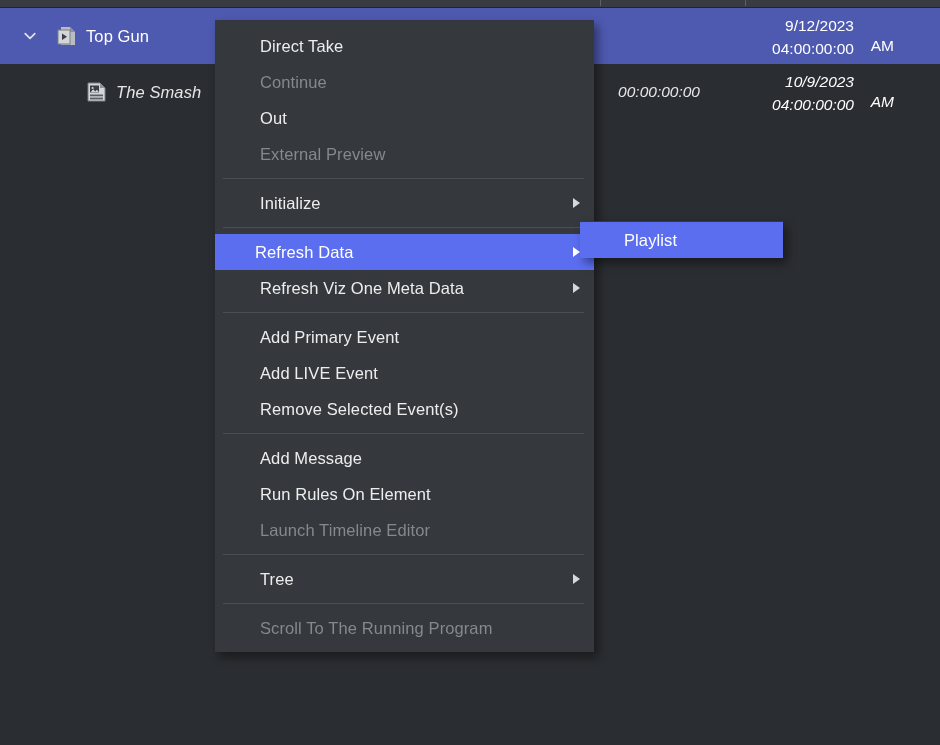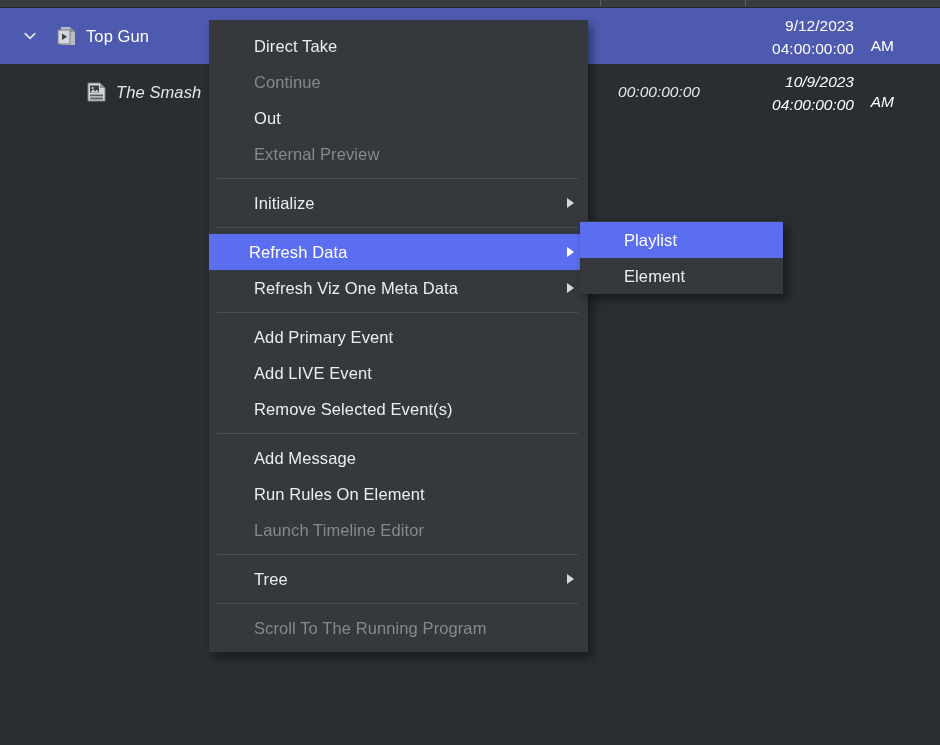--- a/index.html
+++ b/index.html
@@ -123,21 +123,21 @@
   
   .ctx-menu {
     position: absolute;
     background: #35383d;
     box-shadow: 4px 5px 9px rgba(0,0,0,.42);
     z-index: 40;
     padding: 8px 0 6px 0;
     box-sizing: border-box;
   }
   #main-menu {
-    left: 209px;
+    left: 215px;
     top: 20px;
     width: 379px;
   }
   #sub-menu {
     left: 580px;
     top: 221px;
     width: 203px;
     padding: 0;
   }
 
@@ -251,14 +251,13 @@
     <div class="menu-item"><span>Run Rules On Element</span></div>
     <div class="menu-item disabled"><span>Launch Timeline Editor</span></div>
     <div class="menu-sep"></div>
     <div class="menu-item"><span>Tree</span><span class="submenu-arrow"></span></div>
     <div class="menu-sep"></div>
     <div class="menu-item disabled"><span>Scroll To The Running Program</span></div>
   </div>
 
 <div class="ctx-menu" id="sub-menu">
     <div class="menu-item highlight"><span>Playlist</span></div>
-    <div class="menu-item"><span>Element</span></div>
   </div>
 
 </body></html>

